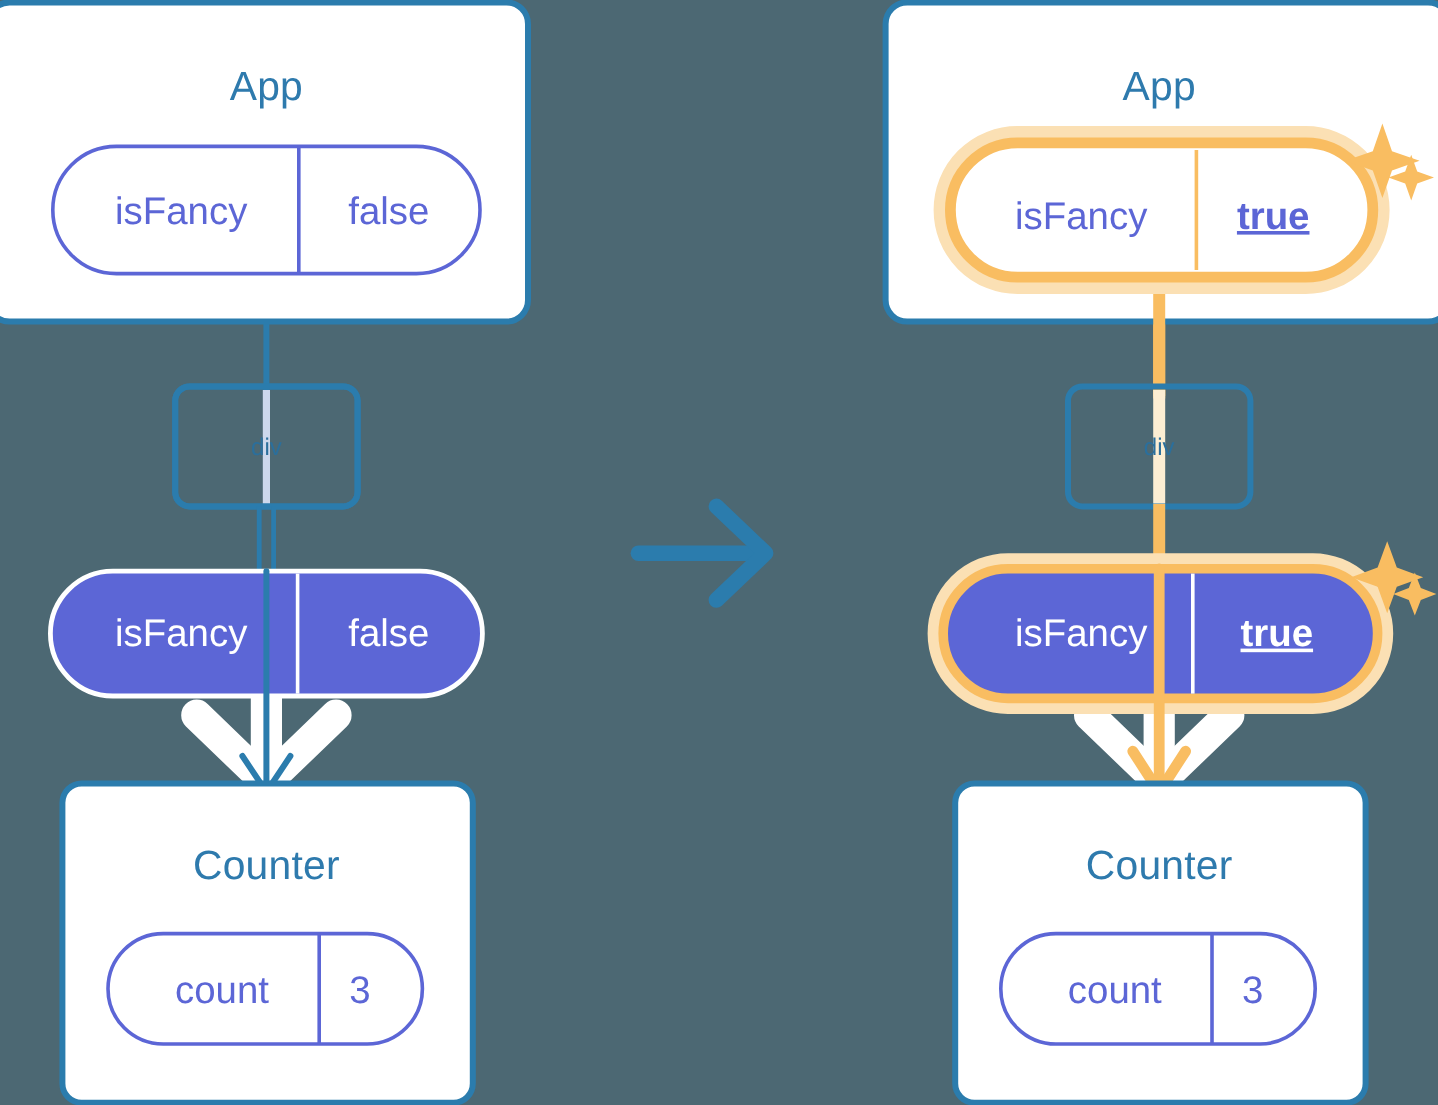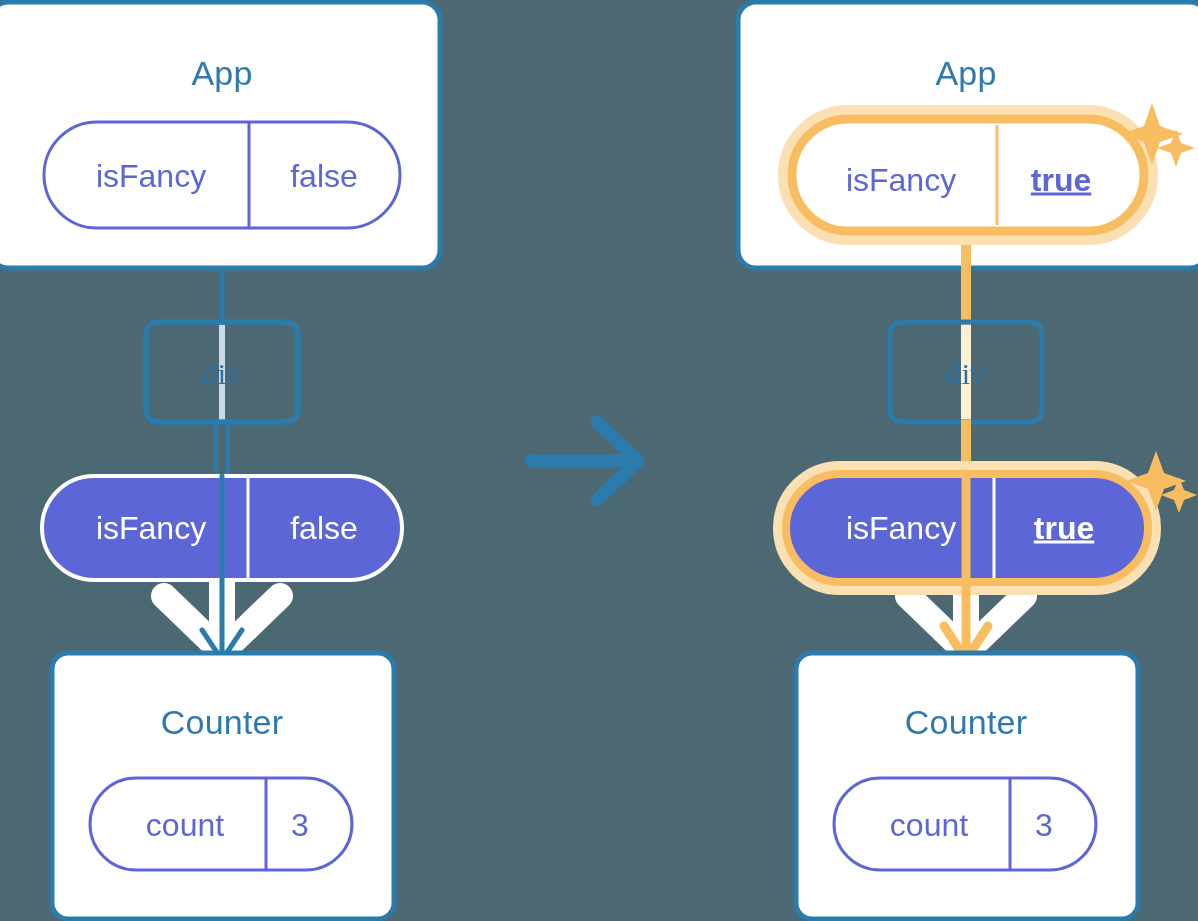--- a/index.html
+++ b/index.html
@@ -34,23 +34,22 @@
     transform: translate(-50%, -50%);
     pointer-events: none;
   }
   .box-title {
     font-size: 34px;
     fill: #2e7aad;
     color: #2e7aad;
     letter-spacing: .2px;
   }
   .div-label {
-    font-size: 30px;
+    font-size: 20px;
     color: #2b6f9c;
-    font-family: Liberation Serif, serif;
   }
   .pill-text-outline {
     font-size: 32px;
     color: #5c66d6;
   }
   .pill-text-filled {
     font-size: 32px;
     color: #ffffff;
   }
   .bold {

